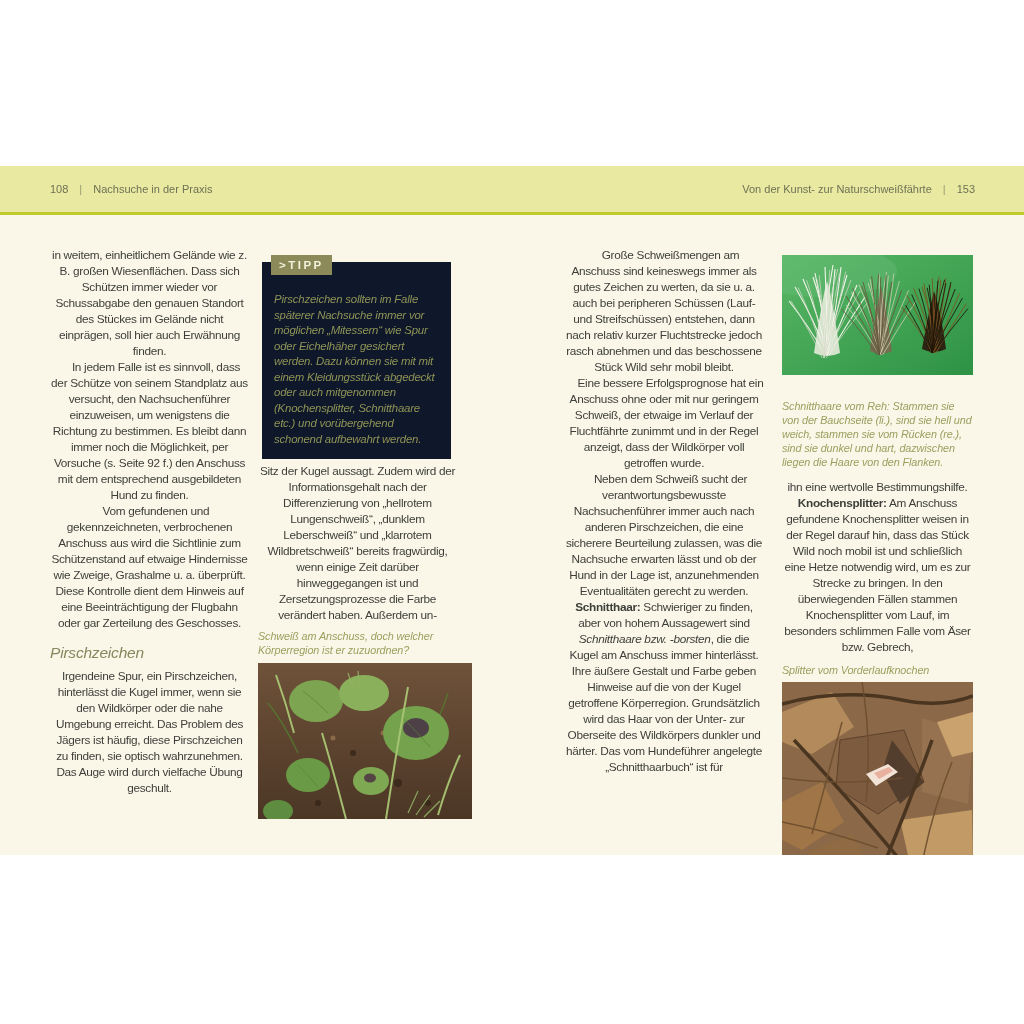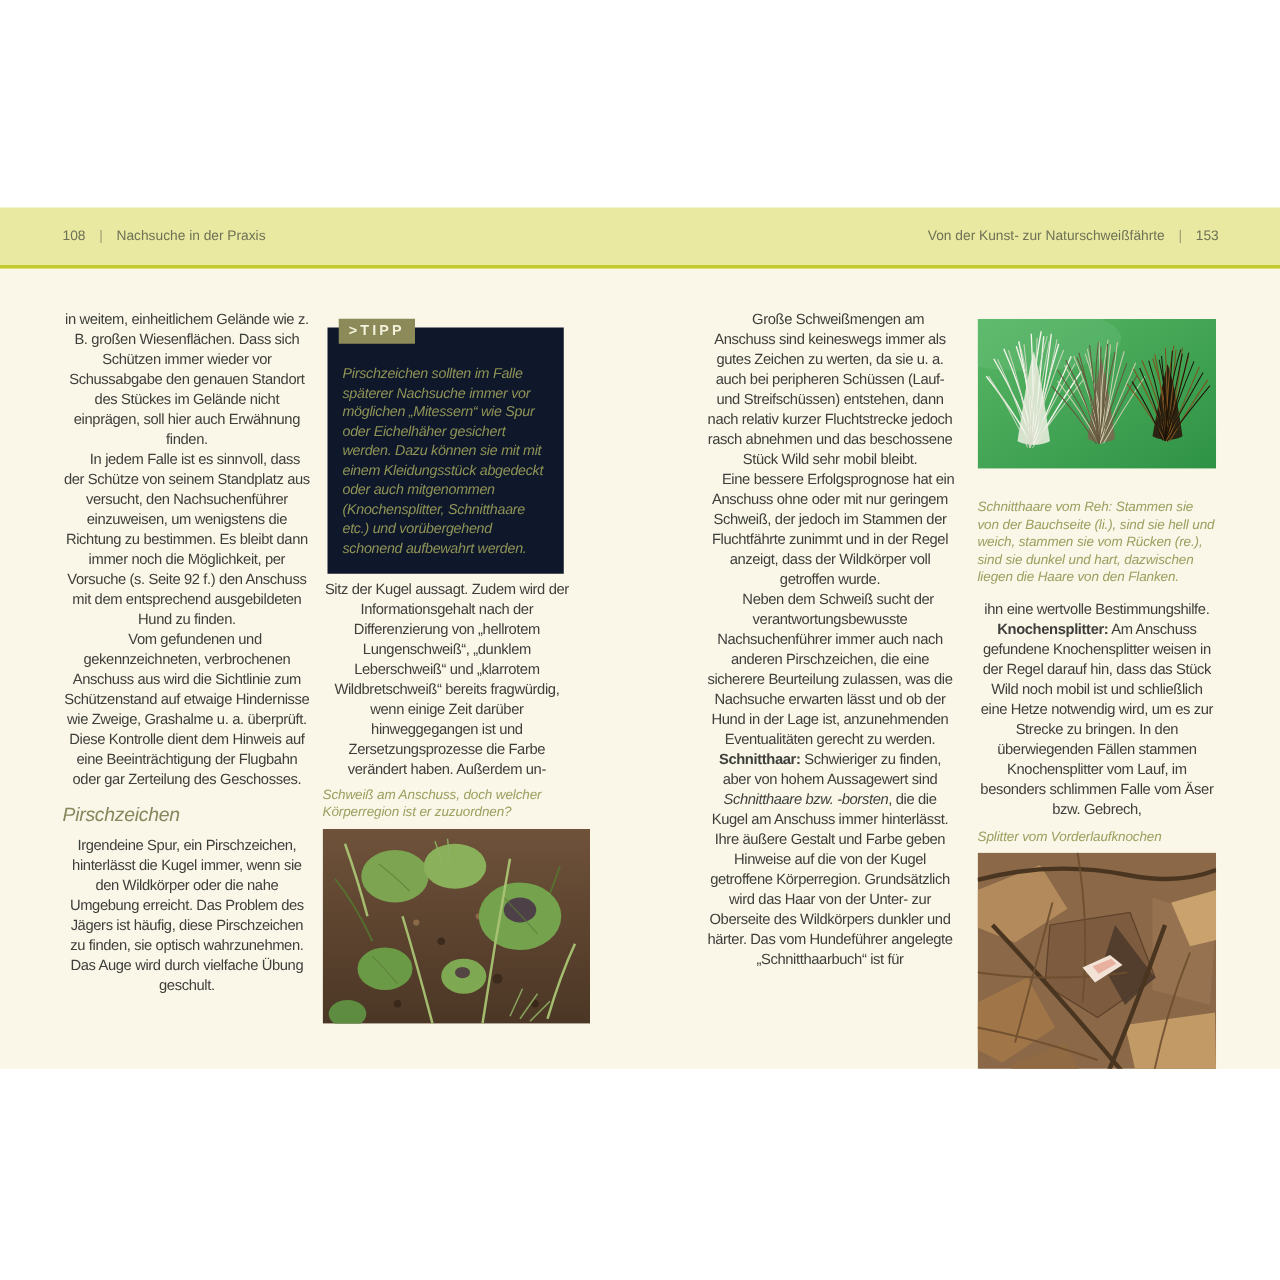--- a/index.html
+++ b/index.html
@@ -126,21 +126,21 @@
             <path d="M166 154 L182 138"></path>
           <path d="M90 10 L96 28"></path>
             <path d="M100 8 L102 26"></path>
         </g>
       </svg>
     </div>
   </div>
 
   <div class="col" id="col3">
     <p class="body ind">Große Schweißmengen am Anschuss sind keineswegs immer als gutes Zeichen zu werten, da sie u. a. auch bei peripheren Schüssen (Lauf- und Streifschüssen) entstehen, dann nach relativ kurzer Fluchtstrecke jedoch rasch abnehmen und das beschossene Stück Wild sehr mobil bleibt.</p>
-    <p class="body ind">Eine bessere Erfolgsprognose hat ein Anschuss ohne oder mit nur geringem Schweiß, der jedoch im Stammen der Fluchtfährte zunimmt und in der Regel anzeigt, dass der Wildkörper voll getroffen wurde.</p>
+    <p class="body ind">Eine bessere Erfolgsprognose hat ein Anschuss ohne oder mit nur geringem Schweiß, der etwaige im Verlauf der Fluchtfährte zunimmt und in der Regel anzeigt, dass der Wildkörper voll getroffen wurde.</p>
     <p class="body ind">Neben dem Schweiß sucht der verantwortungsbewusste Nachsuchenführer immer auch nach anderen Pirschzeichen, die eine sicherere Beurteilung zulassen, was die Nachsuche erwarten lässt und ob der Hund in der Lage ist, anzunehmenden Eventualitäten gerecht zu werden.</p>
     <p class="body"><span class="lead">Schnitthaar:</span><span> Schwieriger zu finden, aber von hohem Aussagewert sind </span><span class="em">Schnitthaare bzw. -borsten</span><span>, die die Kugel am Anschuss immer hinterlässt. Ihre äußere Gestalt und Farbe geben Hinweise auf die von der Kugel getroffene Körperregion. Grundsätzlich wird das Haar von der Unter- zur Oberseite des Wildkörpers dunkler und härter. Das vom Hundeführer angelegte „Schnitthaarbuch“ ist für</span></p>
   </div>
 
   <div class="col" id="col4">
     <div class="fig" id="fig-hair">
       <svg viewBox="0 0 191 120" width="191" height="120">
         <defs>
           <linearGradient id="gGreen" x1="0" y1="0" x2="1" y2="1">
             <stop offset="0" stop-color="#58b765"></stop>

